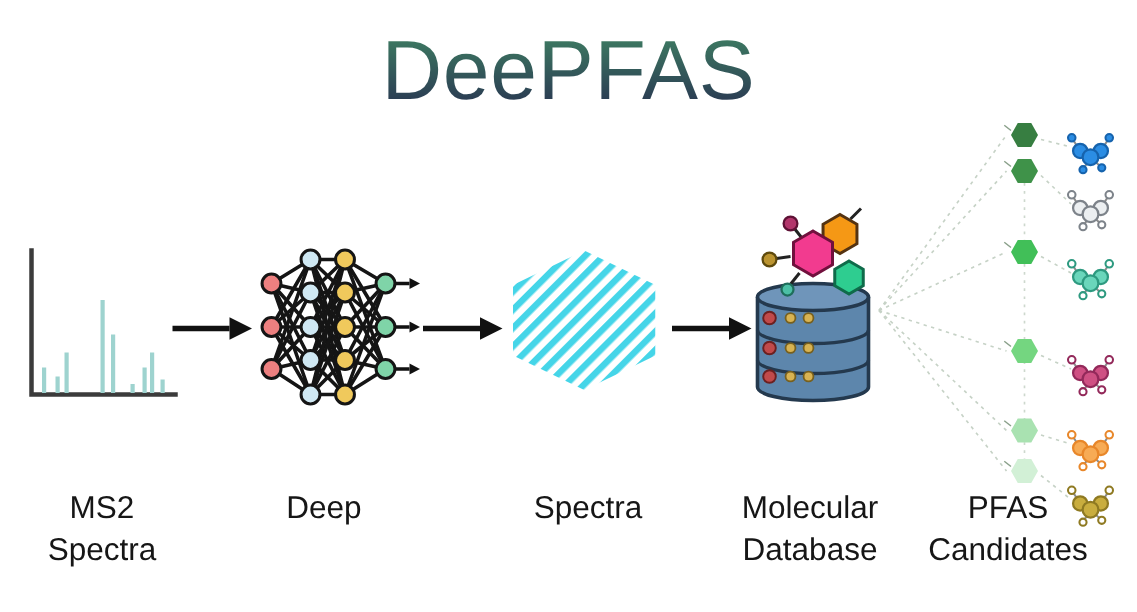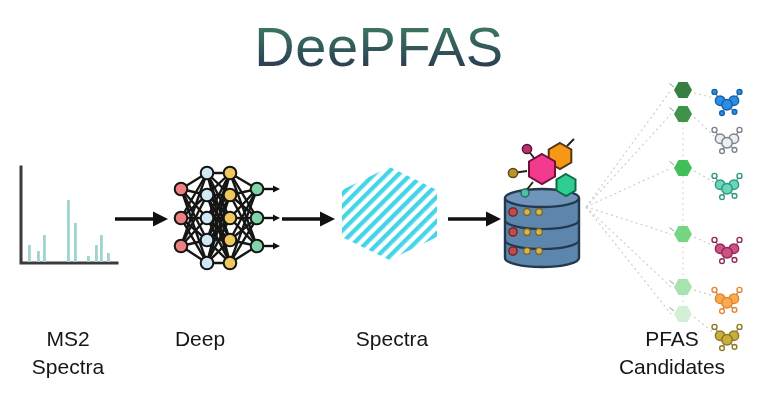--- a/index.html
+++ b/index.html
@@ -193,25 +193,29 @@
       <circle cx="31" cy="13" r="4.6" fill="#b2356b" stroke="#5e1135" stroke-width="1.5"></circle>
       <circle cx="17" cy="37" r="4.6" fill="#bb9430" stroke="#5e4a0d" stroke-width="1.5"></circle>
       <circle cx="29" cy="57" r="4" fill="#4cc0a5" stroke="#1f6e5b" stroke-width="1.5"></circle>
     </g>
   </svg>
 
   <div class="stage-label" style="left:-20px">
     <div>MS2</div>
     <div>Spectra</div>
   </div>
-  <div class="stage-label" style="left:112px">
+  <div class="stage-label" style="left:128px">
     <div>Deep</div>
   </div>
   <div class="stage-label" style="left:304px">
     <div>Spectra</div>
+  </div>
+  <div class="stage-label" style="left:452px">
+    <div>Molecular</div>
+    <div>Database</div>
   </div>
   <div class="stage-label" style="left:584px">
     <div>PFAS</div>
     <div>Candidates</div>
   </div>
 
   <svg id="candidates" class="abs" style="left:578px;top:74px" width="180" height="286" viewBox="578 74 180 286">
       <line x1="683" y1="122" x2="683" y2="306" stroke="#cdd8cd" stroke-width="1.1" stroke-dasharray="1.8 3.6"></line>
       <line x1="586" y1="207" x2="671" y2="90" stroke="#c6d2c6" stroke-width="1.1" stroke-dasharray="2.2 3"></line>
       <line x1="694" y1="93" x2="714" y2="98" stroke="#c6d2c6" stroke-width="1.1" stroke-dasharray="2.2 3"></line>

